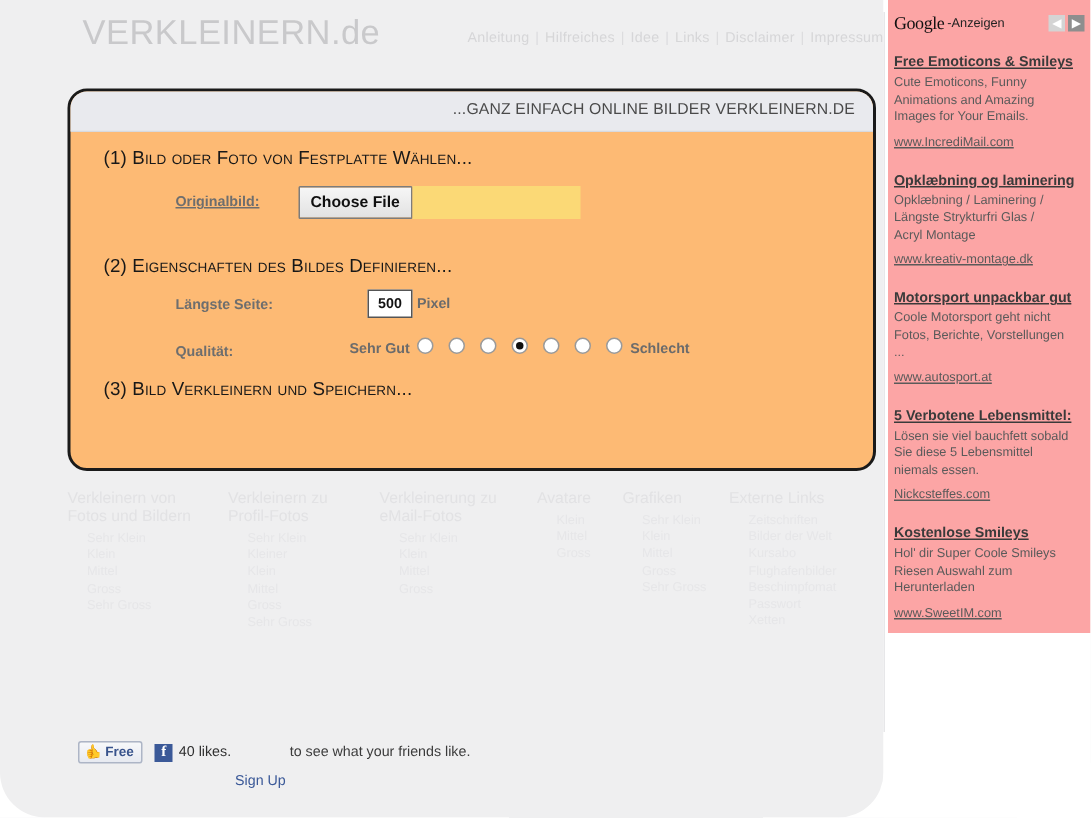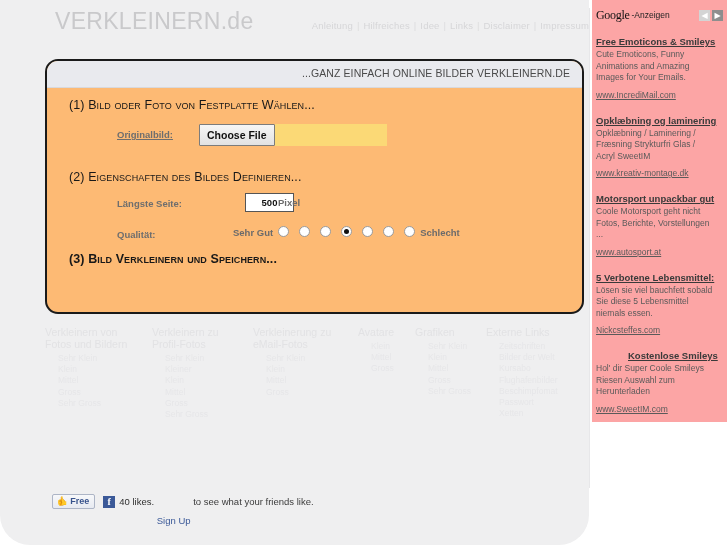--- a/index.html
+++ b/index.html
@@ -120,21 +120,21 @@
     width: 112px;
     background: #fbd976;
     border: none;
     height: 22px;
   }
 
   
   #pixel-input {
     position: absolute;
     left: 198px; top: 132px;
-    width: 49px; height: 19px;
+    width: 30px; height: 19px;
     border: 1px solid #555;
     background: #fff;
     font-size: 9.5px;
     font-weight: bold;
     color: #111;
     text-align: center;
     padding: 0;
     font-family: "Liberation Sans", sans-serif;
   }
   #pixel-unit {
@@ -358,21 +358,21 @@
       <input id="pixel-input" type="text" value="500" style="">
       <div id="pixel-unit">Pixel</div>
 
       <div class="field-label" style="left:70px; top:168px;">Qualität:</div>
       <div id="quality-row">
         <span class="q-label">Sehr Gut</span>
         <span id="radio-holder"><span class="radio"></span><span class="radio"></span><span class="radio"></span><span class="radio checked"></span><span class="radio"></span><span class="radio"></span><span class="radio"></span></span>
         <span class="q-label">Schlecht</span>
       </div>
 
-      <div class="step-head" style="left:22px; top:191px;font-weight:bold;">(3) Bild Verkleinern und Speichern...</div>
+      <div class="step-head" style="left:22px; top:191px;">(3) Bild Verkleinern und Speichern...</div>
 
     </div>
 
     <div id="footer-links">
         <div class="fcol" style="width: 103px;">
           <div class="fcol-title">Verkleinern von
 Fotos und Bildern</div>
           <div class="fcol-item">Sehr Klein</div>
           <div class="fcol-item">Klein</div>
           <div class="fcol-item">Mittel</div>
@@ -443,21 +443,21 @@
       <div id="ads-head">
         <span id="google-word">Google</span>
         <span id="anzeigen-word">-Anzeigen</span>
         <span id="ad-navs">
           <span class="ad-nav">◀</span>
           <span class="ad-nav active">▶</span>
         </span>
       </div>
       <div id="ads-list">
           <div class="ad-block"><a class="ad-title" href="#" style="display: block;">Free Emoticons &amp; Smileys</a><div class="ad-line">Cute Emoticons, Funny</div><div class="ad-line">Animations and Amazing</div><div class="ad-line">Images for Your Emails.</div><a class="ad-url" href="#">www.IncrediMail.com</a></div>
-          <div class="ad-block"><a class="ad-title" href="#" style="display: block;">Opklæbning og laminering</a><div class="ad-line">Opklæbning / Laminering /</div><div class="ad-line">Fræsning Strykturfri Glas /</div><div class="ad-line">Acryl SweetIM</div><a class="ad-url" href="#">www.kreativ-montage.dk</a></div>
+          <div class="ad-block"><a class="ad-title" href="#" style="display: block;">Opklæbning og laminering</a><div class="ad-line">Opklæbning / Laminering /</div><div class="ad-line">Längste Strykturfri Glas /</div><div class="ad-line">Acryl Montage</div><a class="ad-url" href="#">www.kreativ-montage.dk</a></div>
           <div class="ad-block"><a class="ad-title" href="#" style="display: block;">Motorsport unpackbar gut</a><div class="ad-line">Coole Motorsport geht nicht</div><div class="ad-line">Fotos, Berichte, Vorstellungen</div><div class="ad-line">...</div><a class="ad-url" href="#">www.autosport.at</a></div>
           <div class="ad-block"><a class="ad-title" href="#" style="display: block;">5 Verbotene Lebensmittel:</a><div class="ad-line">Lösen sie viel bauchfett sobald</div><div class="ad-line">Sie diese 5 Lebensmittel</div><div class="ad-line">niemals essen.</div><a class="ad-url" href="#">Nickcsteffes.com</a></div>
-          <div class="ad-block"><a class="ad-title" href="#" style="display: block; margin-left: 32px;">Kostenlose Smileys</a><div class="ad-line">Hol' dir Super Coole Smileys</div><div class="ad-line">Riesen Auswahl zum</div><div class="ad-line">Herunterladen</div><a class="ad-url" href="#">www.SweetIM.com</a></div>
+          <div class="ad-block"><a class="ad-title" href="#" style="display: block;">Kostenlose Smileys</a><div class="ad-line">Hol' dir Super Coole Smileys</div><div class="ad-line">Riesen Auswahl zum</div><div class="ad-line">Herunterladen</div><a class="ad-url" href="#">www.SweetIM.com</a></div>
         </div>
     </div>
   </div>
 
 </div>
 
 </body></html>

